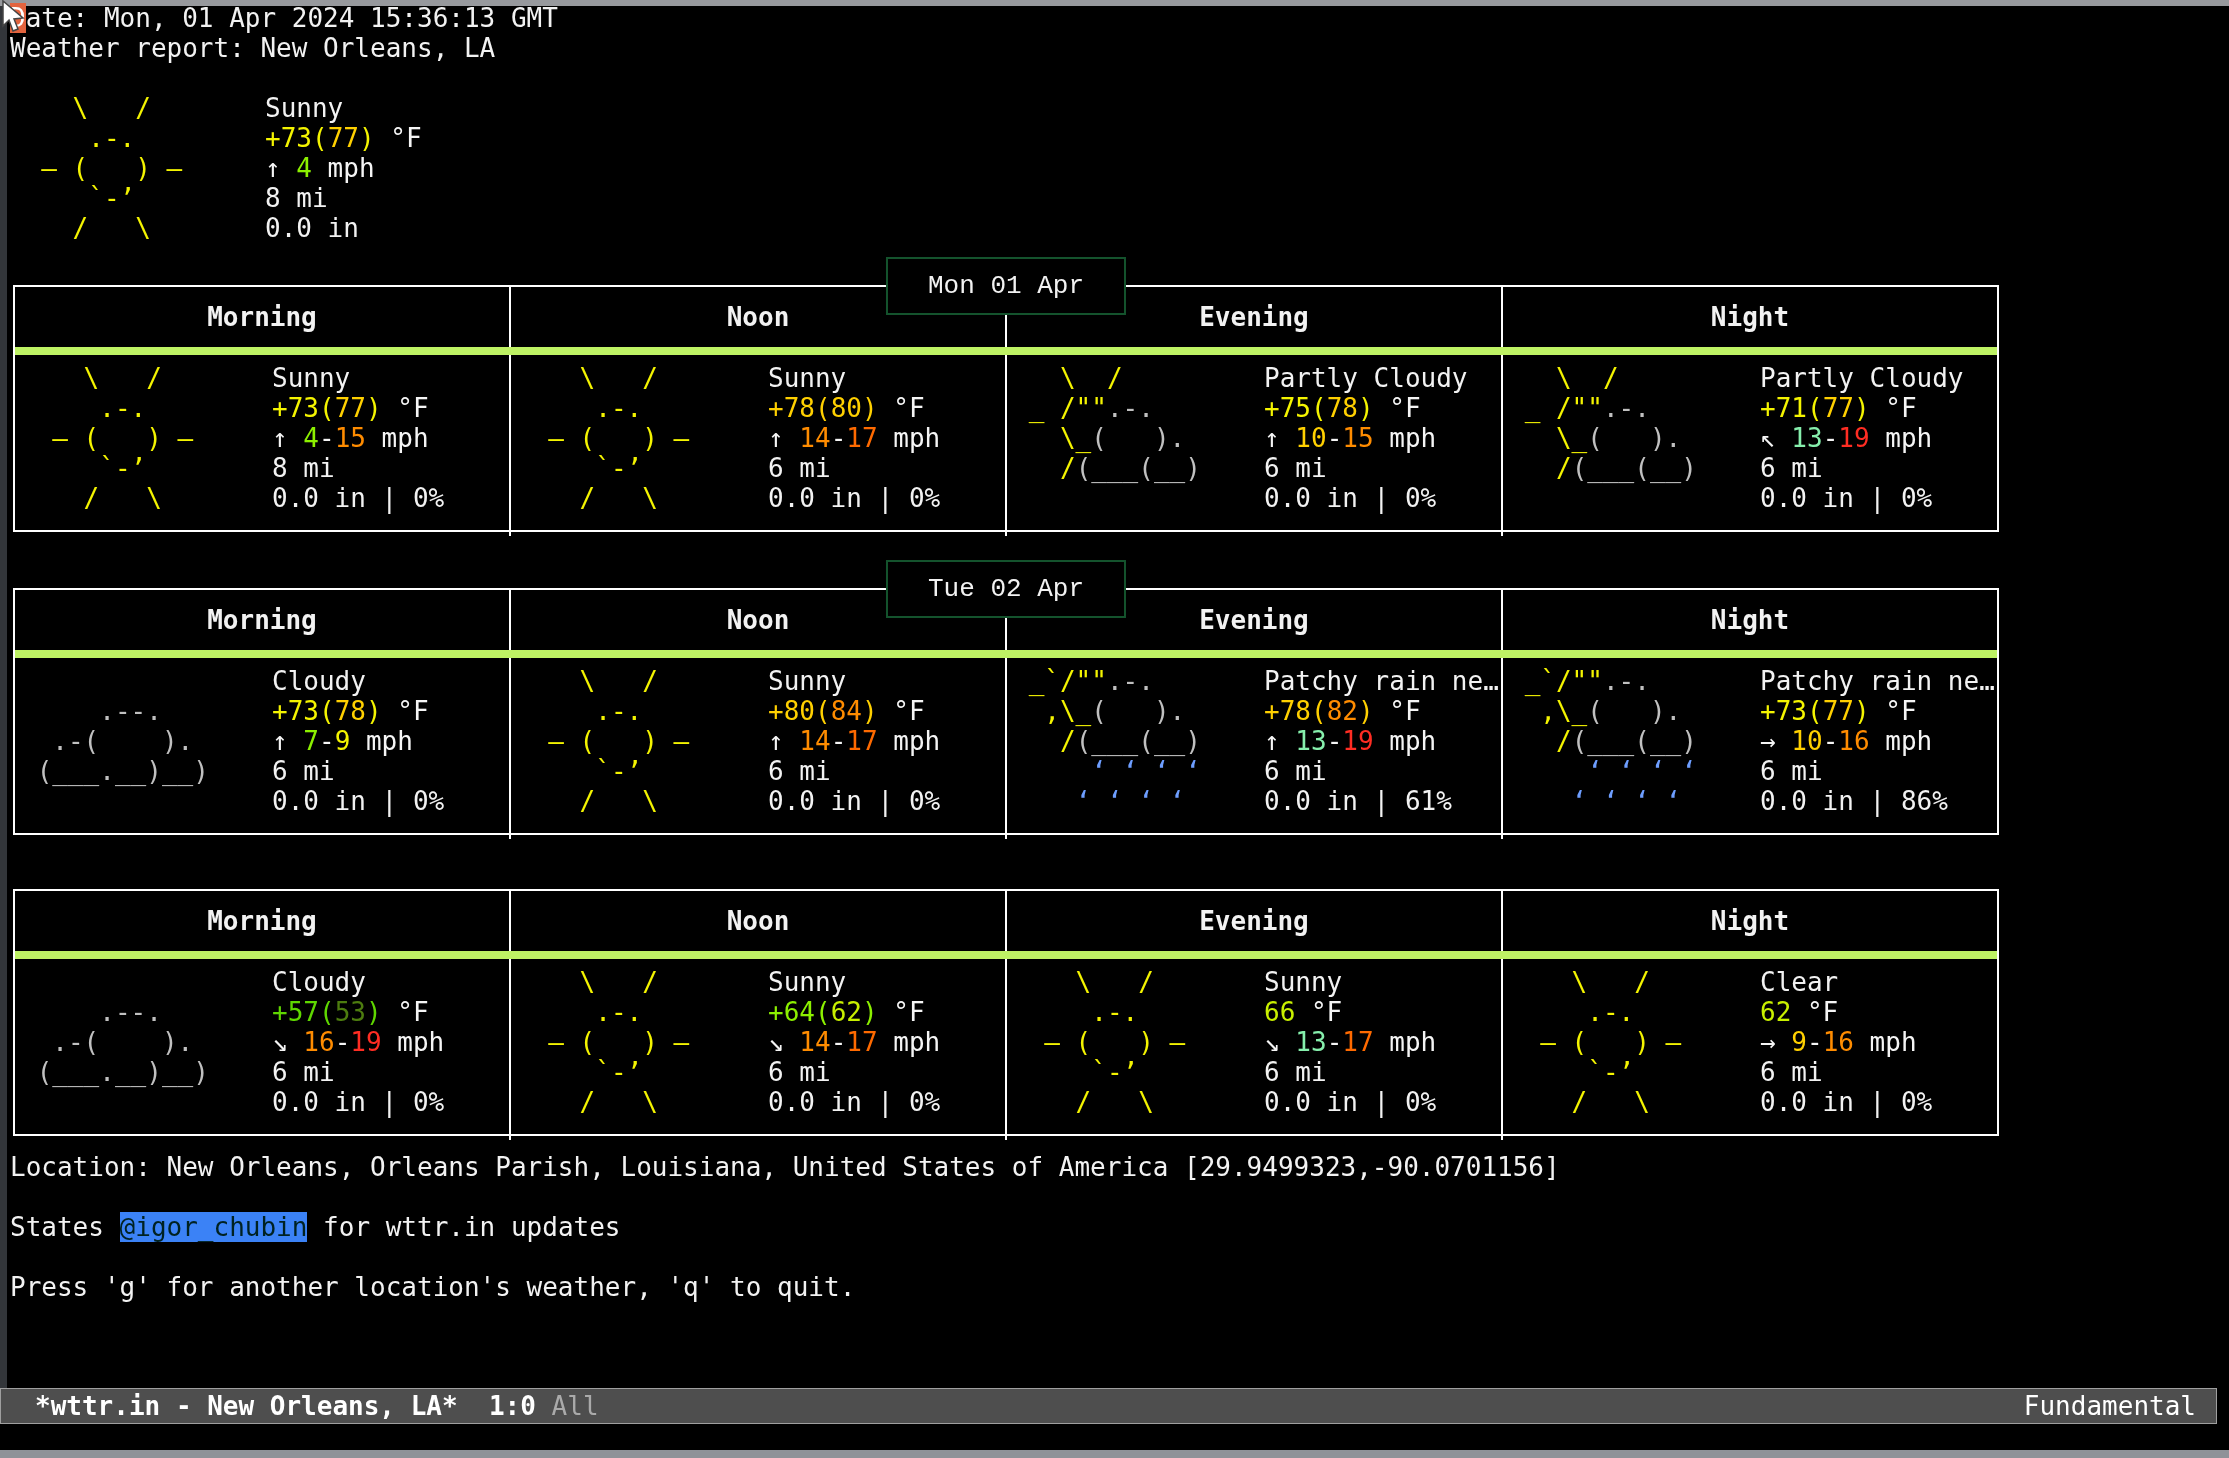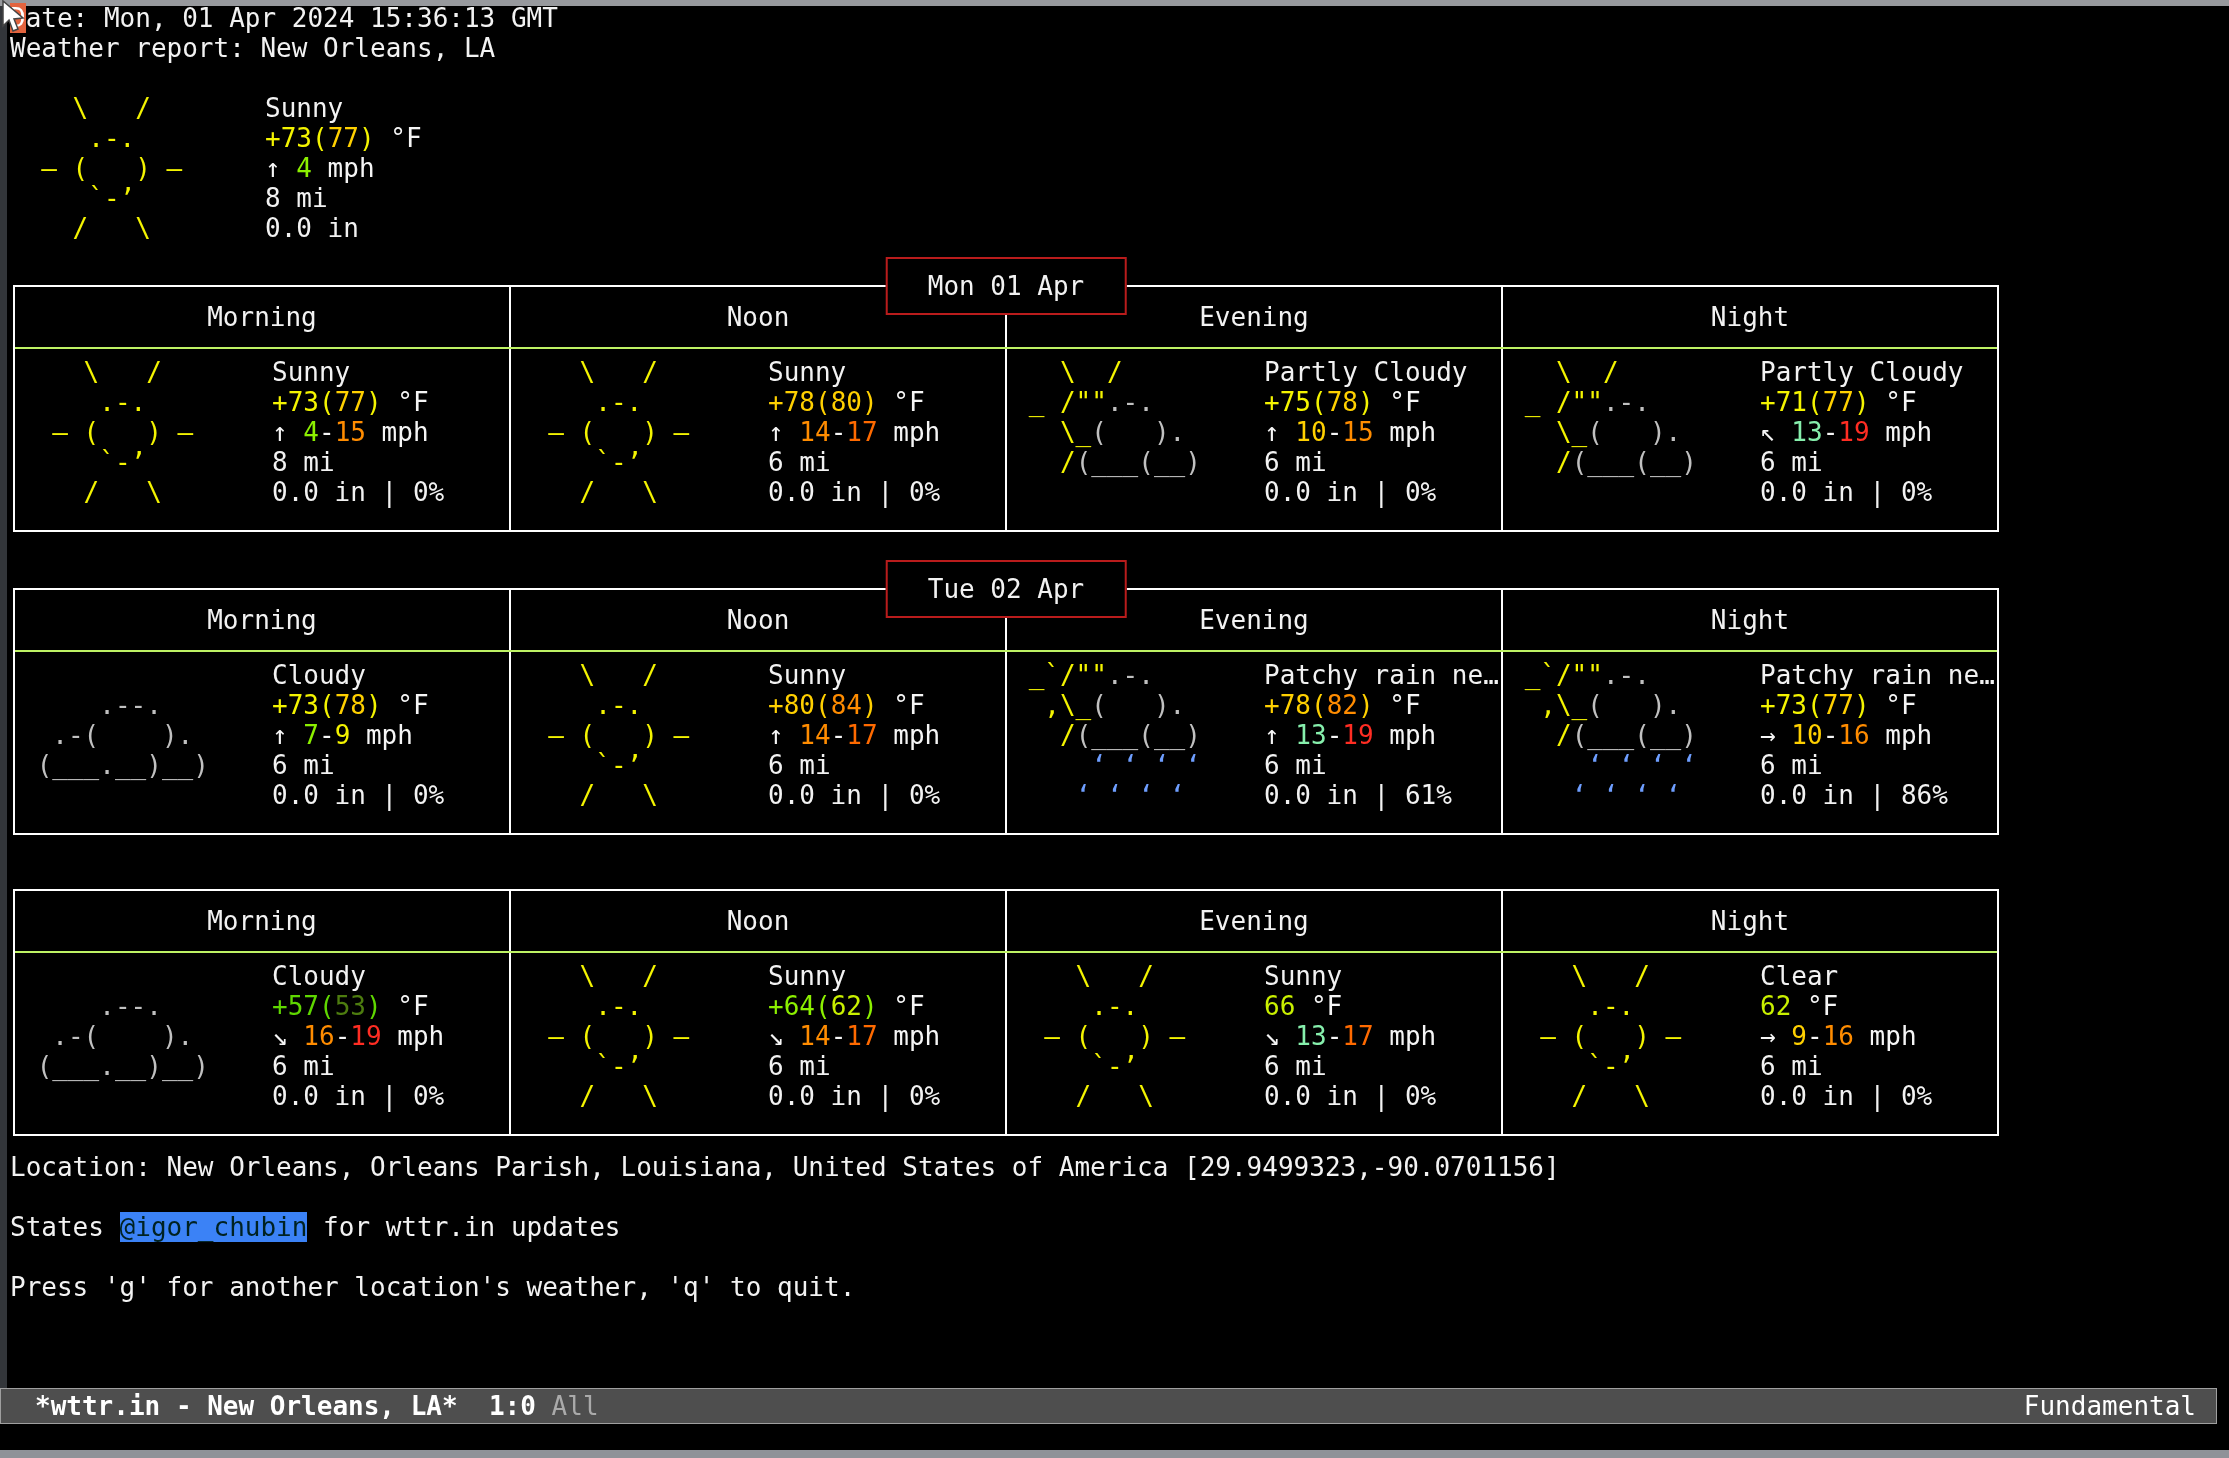--- a/index.html
+++ b/index.html
@@ -19,23 +19,23 @@
   .cursor-block{background:#e2633e;color:#fff;display:inline-block;}
   
   .cur{left:10px;top:93px;display:flex;}
   .art{width:205px;}
   .art-line{white-space:pre;height:30px;}
   .info{margin-left:50px;}
   .info .ln{white-space:pre;height:30px;}
   
   .wtable{left:13px;width:1982px;height:243px;border:2px solid #fff;position:absolute;background:#000;}
   .badge{position:absolute;top:-30px;left:50%;transform:translateX(-50%);
-         background:#000;border:2px solid #b91c1c;height:54px;line-height:54px;
-         padding:0 40px;white-space:pre;z-index:3;}
-  .thead{display:flex;height:60px;border-bottom:2px solid #bef264;}
+         background:#000;border:2px solid #14532d;height:54px;line-height:54px;
+         padding:0 40px;white-space:pre;z-index:3;font-family:Liberation Mono, monospace;}
+  .thead{display:flex;height:60px;border-bottom:8px solid #bef264;font-weight:bold;}
   .th{flex:1;display:flex;align-items:center;justify-content:center;white-space:pre;}
   .th + .th{border-left:2px solid #fff;}
   .tbody{display:flex;height:181px;}
   .cell{flex:1;display:flex;padding:8px 0 0 6px;box-sizing:border-box;overflow:hidden;}
   .cell + .cell{border-left:2px solid #fff;}
   .cell .info{margin-left:46px;}
   
   .l-date{left:10px;top:3px;}
   .l-report{left:10px;top:33px;}
   .l-loc{left:10px;top:1152px;}

